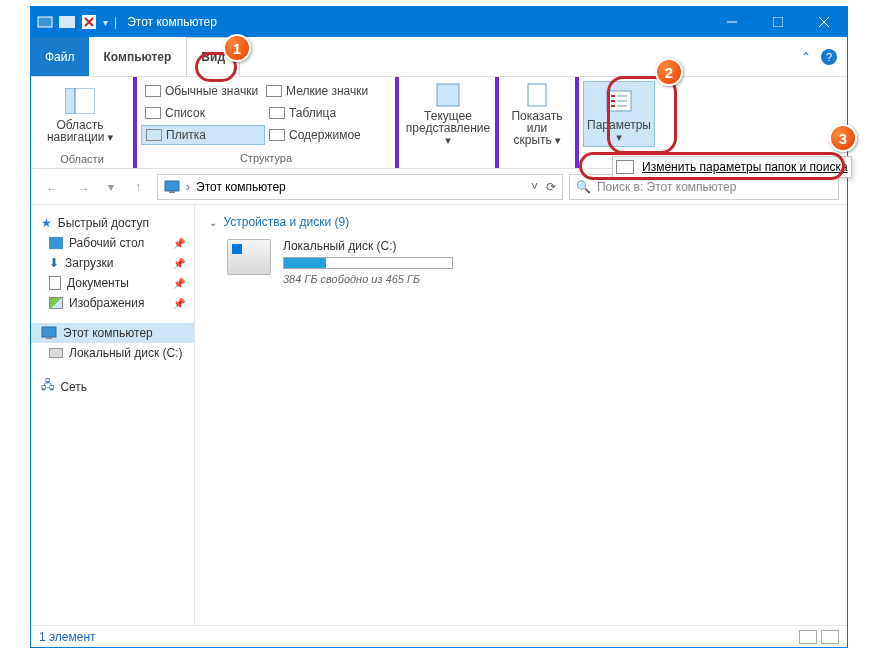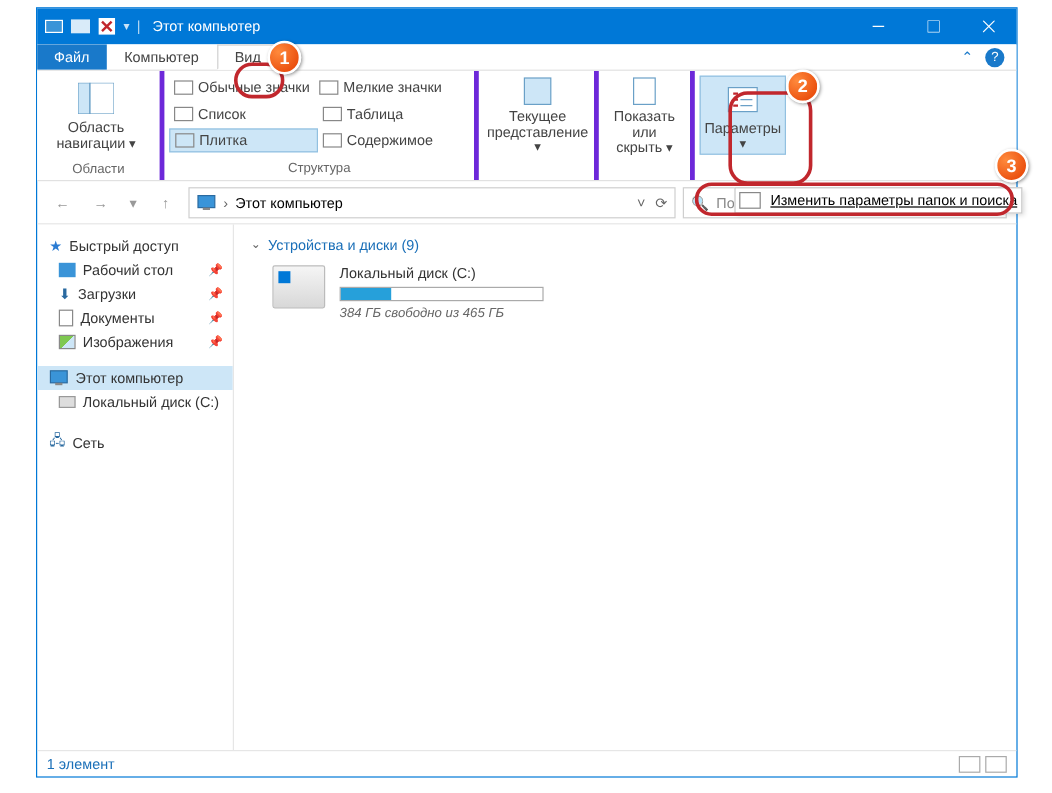--- a/index.html
+++ b/index.html
@@ -9,23 +9,23 @@
 
 .titlebar { height: 30px; background: #0078d7; display: flex; align-items: center; color: #fff; }
 .qat { display: flex; align-items: center; padding: 0 6px; gap: 6px; }
 .qat-icon { width: 16px; height: 16px; display: flex; align-items: center; justify-content: center; }
 .qat-sep { font-size: 10px; color: #fff; opacity: .8; }
 .titlebar-title { flex: 1; padding-left: 4px; font-size: 12px; }
 .win-controls { display: flex; }
 .win-btn { width: 46px; height: 30px; display: flex; align-items: center; justify-content: center; color: #fff; }
 
 
-.tabrow { height: 22px; background: #fff; display: flex; align-items: stretch; border-bottom: 1px solid #e1e1e1; position: relative; }
+.tabrow { height: 40px; background: #fff; display: flex; align-items: stretch; border-bottom: 1px solid #e1e1e1; position: relative; }
 .file-tab { background: #1979ca; color: #fff; padding: 0 14px; display: flex; align-items: center; }
-.tab { padding: 0 14px; display: flex; align-items: center; color: #444; border: 1px solid transparent; }
+.tab { padding: 0 14px; display: flex; align-items: center; color: #444; border: 1px solid transparent; font-weight: bold; }
 .tab.active { border: 1px solid #d0d0d0; border-bottom: 1px solid #fff; background: #fff; }
 .tabrow-right { margin-left: auto; display: flex; align-items: center; gap: 10px; padding-right: 10px; color: #1979ca; }
 
 
 .ribbon { height: 92px; background: #fff; border-bottom: 1px solid #e1e1e1; display: flex; }
 .group { border-right: 4px solid #6d28d9; display: flex; flex-direction: column; }
 .group-body { flex: 1; display: flex; align-items: flex-start; padding: 4px; gap: 2px; }
 .group-label { text-align: center; font-size: 11px; color: #666; padding: 2px 0 4px; }
 .big-btn { display: flex; flex-direction: column; align-items: center; justify-content: center; width: 90px; height: 66px; color: #444; gap: 2px; padding: 2px 4px; }
 .big-btn .ico { width: 32px; height: 32px; display: flex; align-items: center; justify-content: center; }

